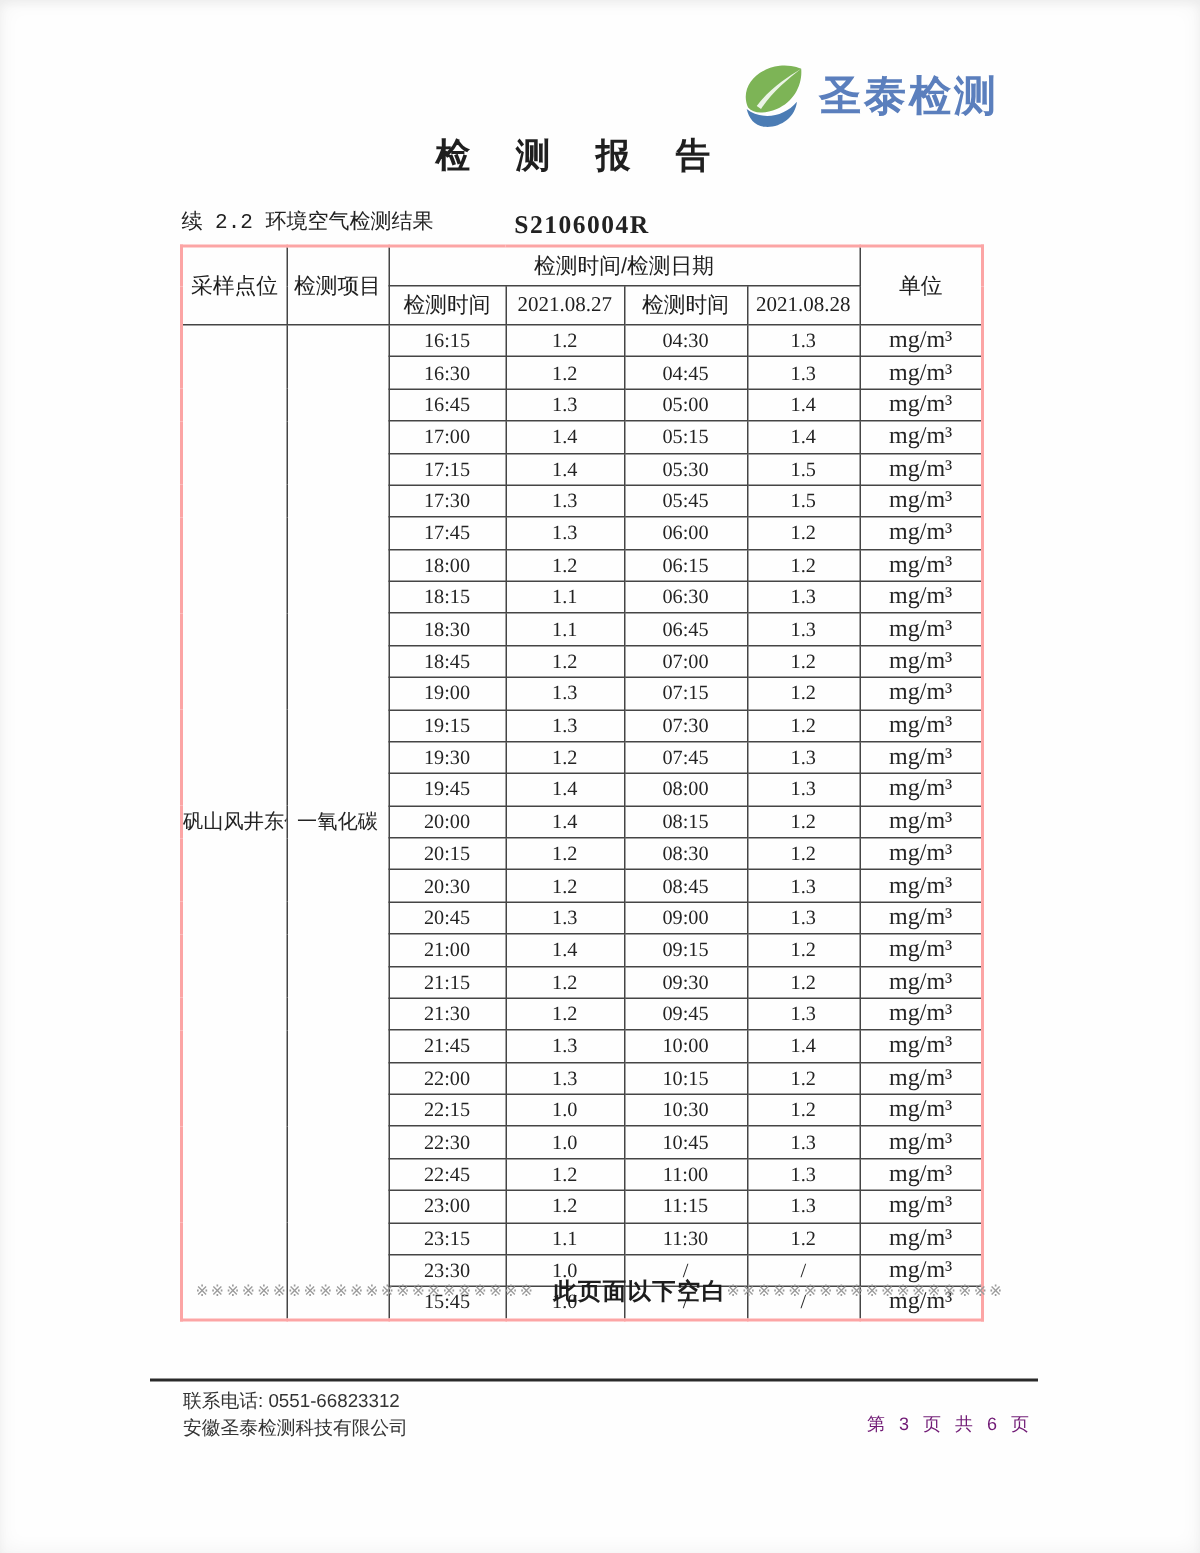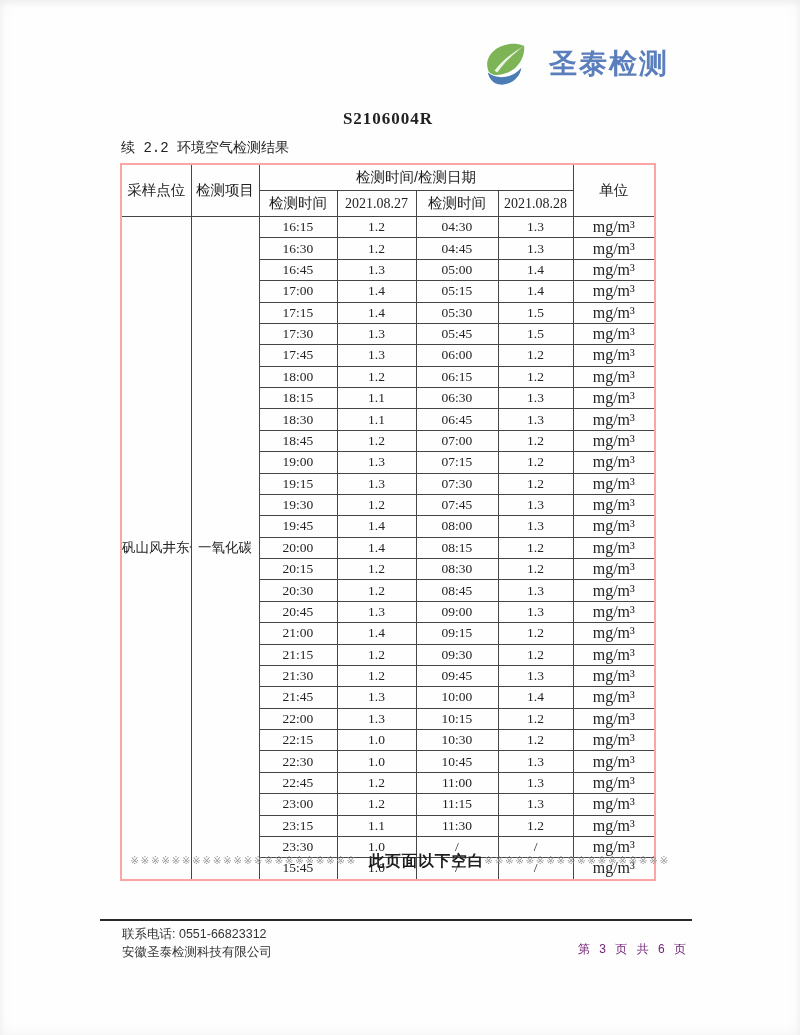--- a/index.html
+++ b/index.html
@@ -11,22 +11,22 @@
     position:relative;
     overflow:hidden;
   }
   .page{
     position:absolute;inset:0;
     background:#fefefe;
     box-shadow:inset 0 0 14px rgba(0,0,0,0.05), inset 0 3px 6px rgba(0,0,0,0.04);
   }
   
   .logo{
-    position:absolute;top:42px;left:482px;
-    display:flex;align-items:center;gap:21px;
+    position:absolute;top:42px;left:492px;
+    display:flex;align-items:center;gap:8px;
   }
   .logo-mark{width:46px;height:44px;}
   .logo-text{
     font-size:28px;font-weight:bold;letter-spacing:2px;
     font-family:"Liberation Sans","DejaVu Sans",sans-serif;
   }
   .title-wrap{
     position:absolute;top:88px;left:88px;width:600px;text-align:center;
   }
   .report-title{
@@ -113,20 +113,21 @@
   <div class="logo">
     <svg class="logo-mark" viewBox="0 0 48 46" xmlns="http://www.w3.org/2000/svg">
       <path d="M7 31 C1 18 12 4 29 2 C37 1 44 4 44 4 C45 15 39 27 27 32 C18 35.5 11 35.5 7 31 Z" fill="#7db456"></path>
       <path d="M44 4 C34 10 22 18 13 30 L16 32 C24 20 35 11 44 4 Z" fill="#ffffff" opacity="0.85"></path>
       <path d="M6 32 C16 40 32 38 41 27 C40 38 29 45.5 18.5 44.5 C11.5 43.8 7.5 38.5 6 32 Z" fill="#4b7cb4"></path>
     </svg>
     <span class="logo-text" style="color:#5b7fbd;">圣泰检测</span>
   </div>
 
   <div class="title-wrap">
+    <div class="report-title">检 测 报 告</div>
     <div class="report-no">S2106004R</div>
   </div>
 
   <div class="section-label">续 2.2 环境空气检测结果</div>
 
   <table class="report">
     <colgroup>
       <col style="width:70px">
         <col style="width:68px">
         <col style="width:78px">

